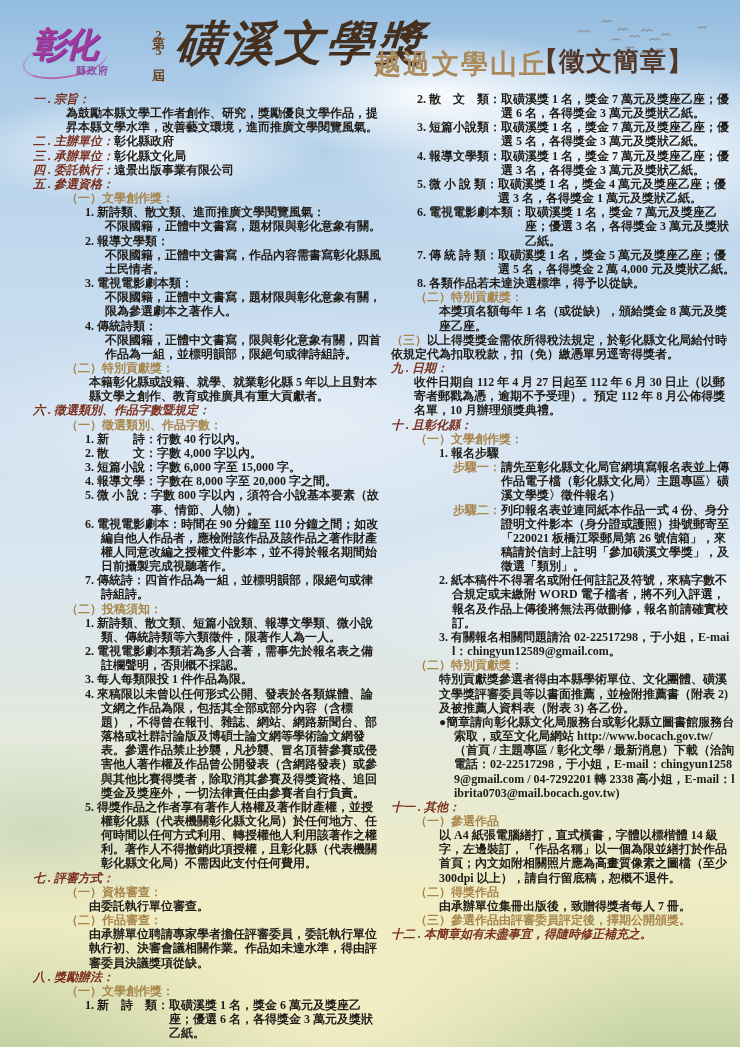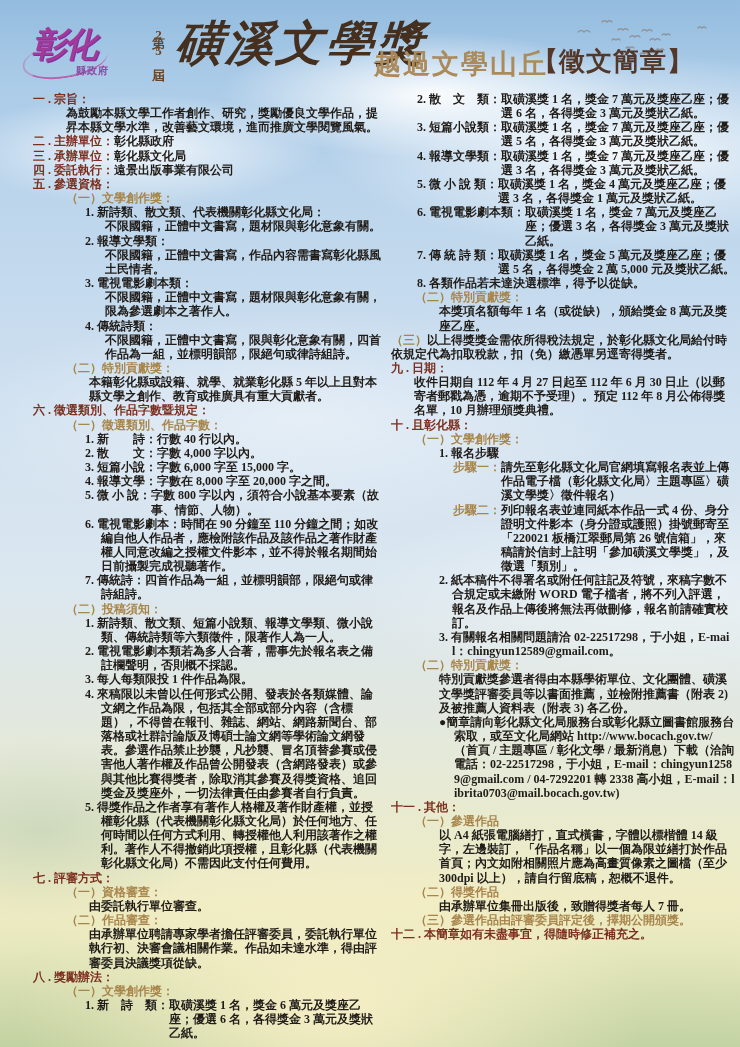--- a/index.html
+++ b/index.html
@@ -34,21 +34,21 @@
   .badge{position:absolute;left:532px;top:44px;font-size:26px;font-weight:700;color:#53382a;letter-spacing:1px;}
   .birds{position:absolute;left:558px;top:10px;}
   
   .main{position:absolute;left:0;top:92px;width:740px;height:952px;display:flex;
     padding-left:33px;box-sizing:border-box;gap:10px;overflow:hidden;}
   .col{width:348px;height:952px;overflow:hidden;font-size:12px;line-height:1.18;
     color:#201c18;font-weight:600;letter-spacing:0;}
   .col-right{width:344px;}
   .blk{margin:0;word-break:break-all;}
   .txt{color:#201c18;}
-  .slab{color:#7b2f1e;font-weight:700;}
+  .slab{color:#7b2f1e;font-weight:700;font-style:italic;}
   .glab,.gtitle{color:#a8854b;font-weight:700;}
   .n,.btitle,.nlab{color:#201c18;font-weight:700;}
   .nlab,.glab,.n{white-space:pre;}
   
   .sec{margin-left:0;}
   .b1{margin-left:33px;}
   .sub{margin-left:33px;}
   .b2{margin-left:56px;}
   .num{margin-left:52px;}
   .b3{margin-left:72px;}
@@ -102,21 +102,21 @@
 
   <div class="main">
     <div class="col col-left">
         <div class="blk sec"><span class="slab">一 . 宗旨：</span></div>
         <div class="blk b1"><span class="txt">為鼓勵本縣文學工作者創作、研究，獎勵優良文學作品，提昇本縣文學水準，改善藝文環境，進而推廣文學閱覽風氣。</span></div>
         <div class="blk sec"><span class="slab">二 . 主辦單位：</span><span class="txt">彰化縣政府</span></div>
         <div class="blk sec"><span class="slab">三 . 承辦單位：</span><span class="txt">彰化縣文化局</span></div>
         <div class="blk sec"><span class="slab">四 . 委託執行：</span><span class="txt">遠景出版事業有限公司</span></div>
         <div class="blk sec"><span class="slab">五 . 參選資格：</span></div>
         <div class="blk sub"><span class="glab">（一）</span><span class="gtitle">文學創作獎：</span></div>
-        <div class="blk num"><span class="n">1. </span><span class="btitle">新詩類、散文類、代表機關彰化縣文化局：</span></div>
+        <div class="blk num"><span class="n">1. </span><span class="btitle">新詩類、散文類、進而推廣文學閱覽風氣：</span></div>
         <div class="blk b3"><span class="txt">不限國籍，正體中文書寫，題材限與彰化意象有關。</span></div>
         <div class="blk num"><span class="n">2. </span><span class="btitle">報導文學類：</span></div>
         <div class="blk b3"><span class="txt">不限國籍，正體中文書寫，作品內容需書寫彰化縣風土民情者。</span></div>
         <div class="blk num"><span class="n">3. </span><span class="btitle">電視電影劇本類：</span></div>
         <div class="blk b3"><span class="txt">不限國籍，正體中文書寫，題材限與彰化意象有關，限為參選劇本之著作人。</span></div>
         <div class="blk num"><span class="n">4. </span><span class="btitle">傳統詩類：</span></div>
         <div class="blk b3"><span class="txt">不限國籍，正體中文書寫，限與彰化意象有關，四首作品為一組，並標明韻部，限絕句或律詩組詩。</span></div>
         <div class="blk sub"><span class="glab">（二）</span><span class="gtitle">特別貢獻獎：</span></div>
         <div class="blk b2"><span class="txt">本籍彰化縣或設籍、就學、就業彰化縣 5 年以上且對本縣文學之創作、教育或推廣具有重大貢獻者。</span></div>
         <div class="blk sec"><span class="slab">六 . 徵選類別、作品字數暨規定：</span></div>
@@ -189,21 +189,21 @@
           <span class="txt">取磺溪獎 1 名，獎金 4 萬元及獎座乙座；優選 3 名，各得獎金 1 萬元及獎狀乙紙。</span>
         </div>
         <div class="blk award">
           <span class="n">6. </span>
           <span class="nlab">電視電影劇本類：</span>
           <span class="txt">取磺溪獎 1 名，獎金 7 萬元及獎座乙座；優選 3 名，各得獎金 3 萬元及獎狀乙紙。</span>
         </div>
         <div class="blk award">
           <span class="n">7. </span>
           <span class="nlab">傳 統 詩 類：</span>
-          <span class="txt">取磺溪獎 1 名，獎金 5 萬元及獎座乙座；優選 5 名，各得獎金 2 萬 5,000 元及獎狀乙紙。</span>
+          <span class="txt">取磺溪獎 1 名，獎金 5 萬元及獎座乙座；優選 5 名，各得獎金 2 萬 4,000 元及獎狀乙紙。</span>
         </div>
         <div class="blk numb"><span class="n">8. </span><span class="txt">各類作品若未達決選標準，得予以從缺。</span></div>
         <div class="blk sub"><span class="glab">（二）</span><span class="gtitle">特別貢獻獎：</span></div>
         <div class="blk b2"><span class="txt">本獎項名額每年 1 名（或從缺），頒給獎金 8 萬元及獎座乙座。</span></div>
         <div class="blk subw"><span class="glab">（三）</span><span class="txt">以上得獎獎金需依所得稅法規定，於彰化縣文化局給付時依規定代為扣取稅款，扣（免）繳憑單另逕寄得獎者。</span></div>
         <div class="blk sec"><span class="slab">九 . 日期：</span></div>
         <div class="blk b1"><span class="txt">收件日期自 112 年 4 月 27 日起至 112 年 6 月 30 日止（以郵寄者郵戳為憑，逾期不予受理）。預定 112 年 8 月公佈得獎名單，10 月辦理頒獎典禮。</span></div>
         <div class="blk sec"><span class="slab">十 . 且彰化縣：</span></div>
         <div class="blk sub"><span class="glab">（一）</span><span class="gtitle">文學創作獎：</span></div>
         <div class="blk numb2"><span class="n">1. </span><span class="txt">報名步驟</span></div>

